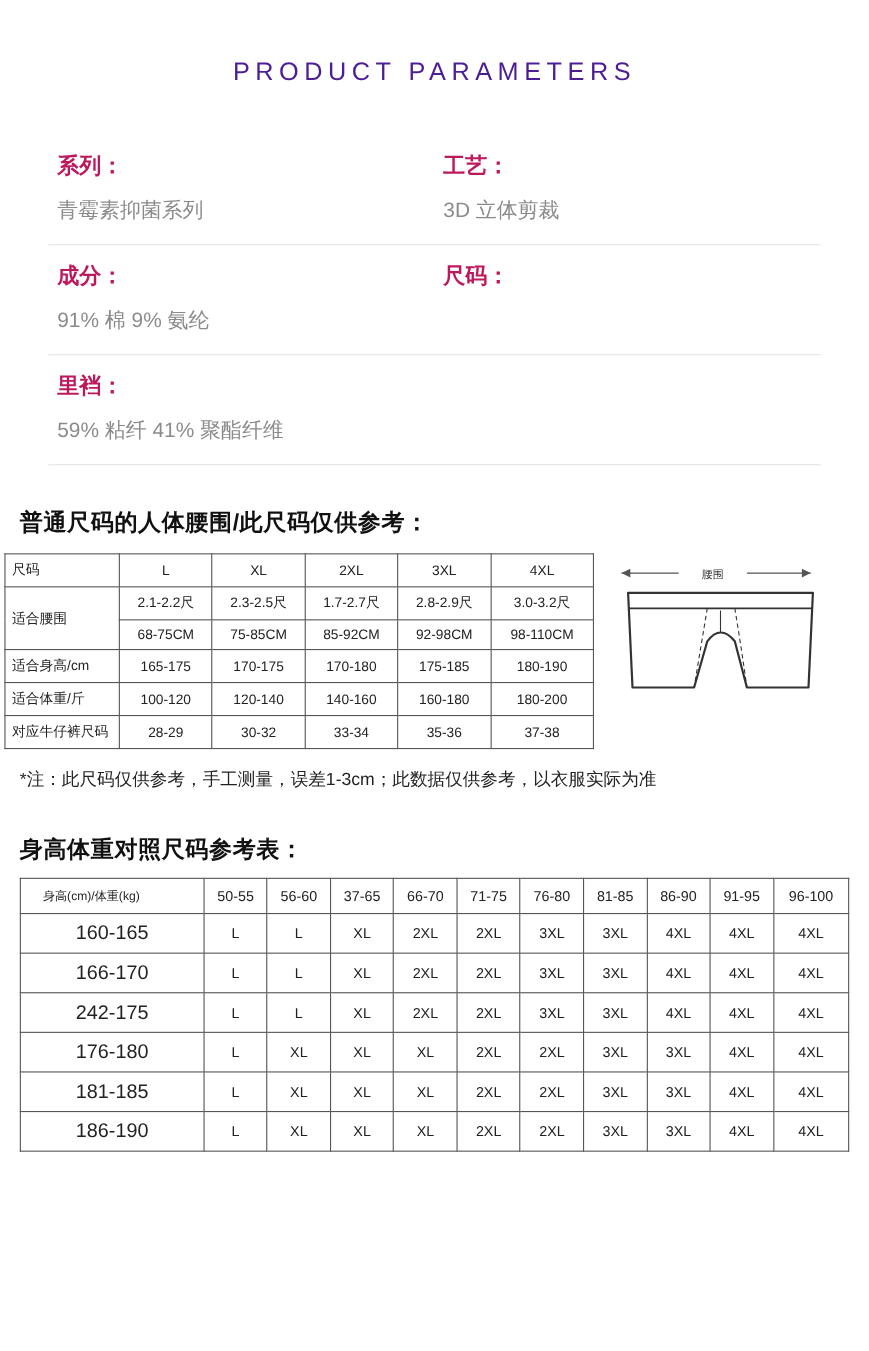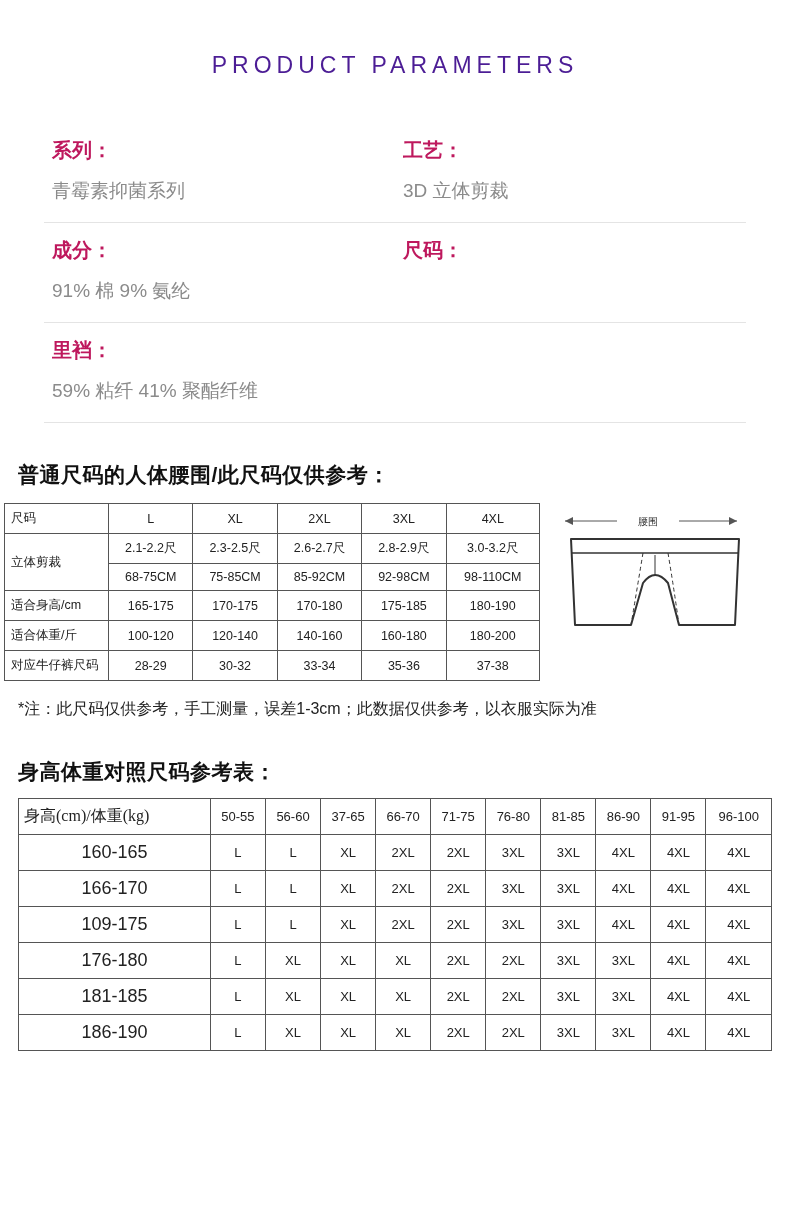--- a/index.html
+++ b/index.html
@@ -123,25 +123,24 @@
     color: #222;
   }
   table.size2 td, table.size2 th {
     border: 1px solid #555;
     text-align: center;
     padding: 7px 2px;
     font-weight: normal;
     height: 32px;
   }
   table.size2 th.corner {
-    font-size: 16px;
+    font-size: 11px;
     text-align: left;
-    padding-left: 5px;
+    padding-left: 20px;
     white-space: nowrap;
-    font-family: Liberation Serif, serif;
   }
   table.size2 td.rowlabel {
     font-size: 18px;
   }
 </style>
 </head>
 <body>
 
 <div class="page">
 
@@ -189,24 +188,24 @@
       <tbody>
           <tr>
         <th class="rowhead">尺码</th>
         <th>L</th>
         <th>XL</th>
         <th>2XL</th>
         <th>3XL</th>
         <th>4XL</th>
       </tr>
       <tr>
-        <td class="rowhead" rowspan="2">立体剪裁</td>
+        <td class="rowhead" rowspan="2">适合腰围</td>
         <td>2.1-2.2尺</td>
         <td>2.3-2.5尺</td>
-        <td>2.6-2.7尺</td>
+        <td>1.7-2.7尺</td>
         <td>2.8-2.9尺</td>
         <td>3.0-3.2尺</td>
       </tr>
       <tr>
         <td>68-75CM</td>
         <td>75-85CM</td>
         <td>85-92CM</td>
         <td>92-98CM</td>
         <td>98-110CM</td>
       </tr>
@@ -296,21 +295,21 @@
       <td>XL</td>
       <td>2XL</td>
       <td>2XL</td>
       <td>3XL</td>
       <td>3XL</td>
       <td>4XL</td>
       <td>4XL</td>
       <td>4XL</td>
     </tr>
     <tr>
-      <td class="rowlabel">109-175</td>
+      <td class="rowlabel">242-175</td>
       <td>L</td>
       <td>L</td>
       <td>XL</td>
       <td>2XL</td>
       <td>2XL</td>
       <td>3XL</td>
       <td>3XL</td>
       <td>4XL</td>
       <td>4XL</td>
       <td>4XL</td>

